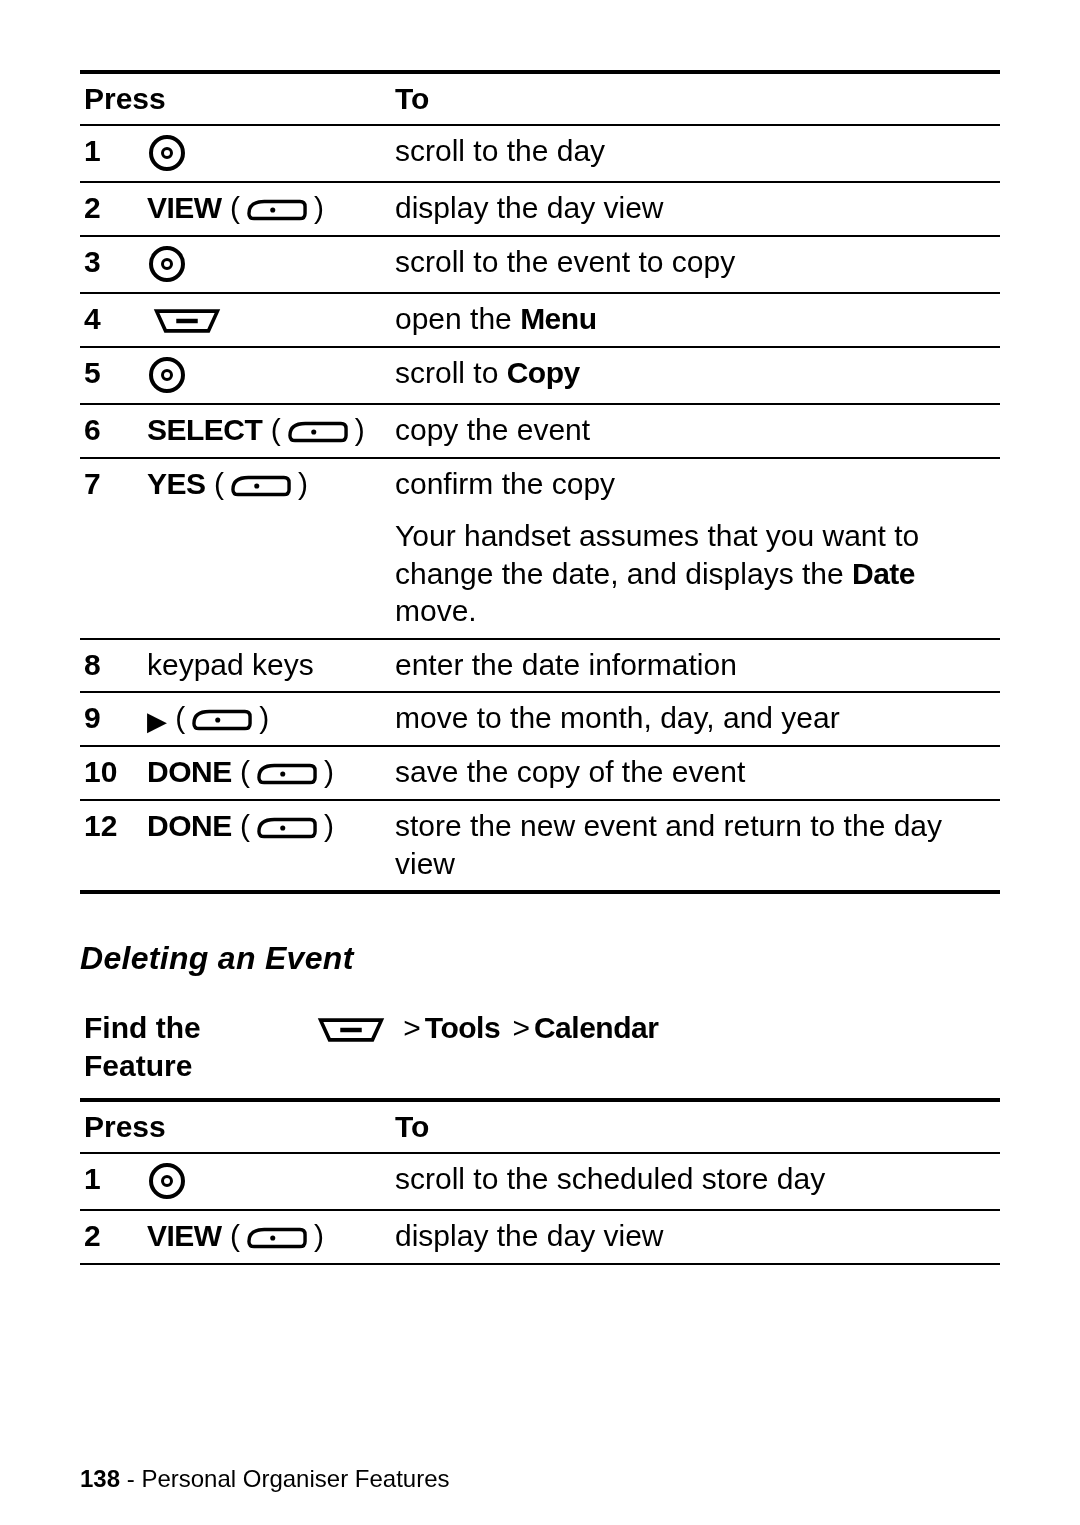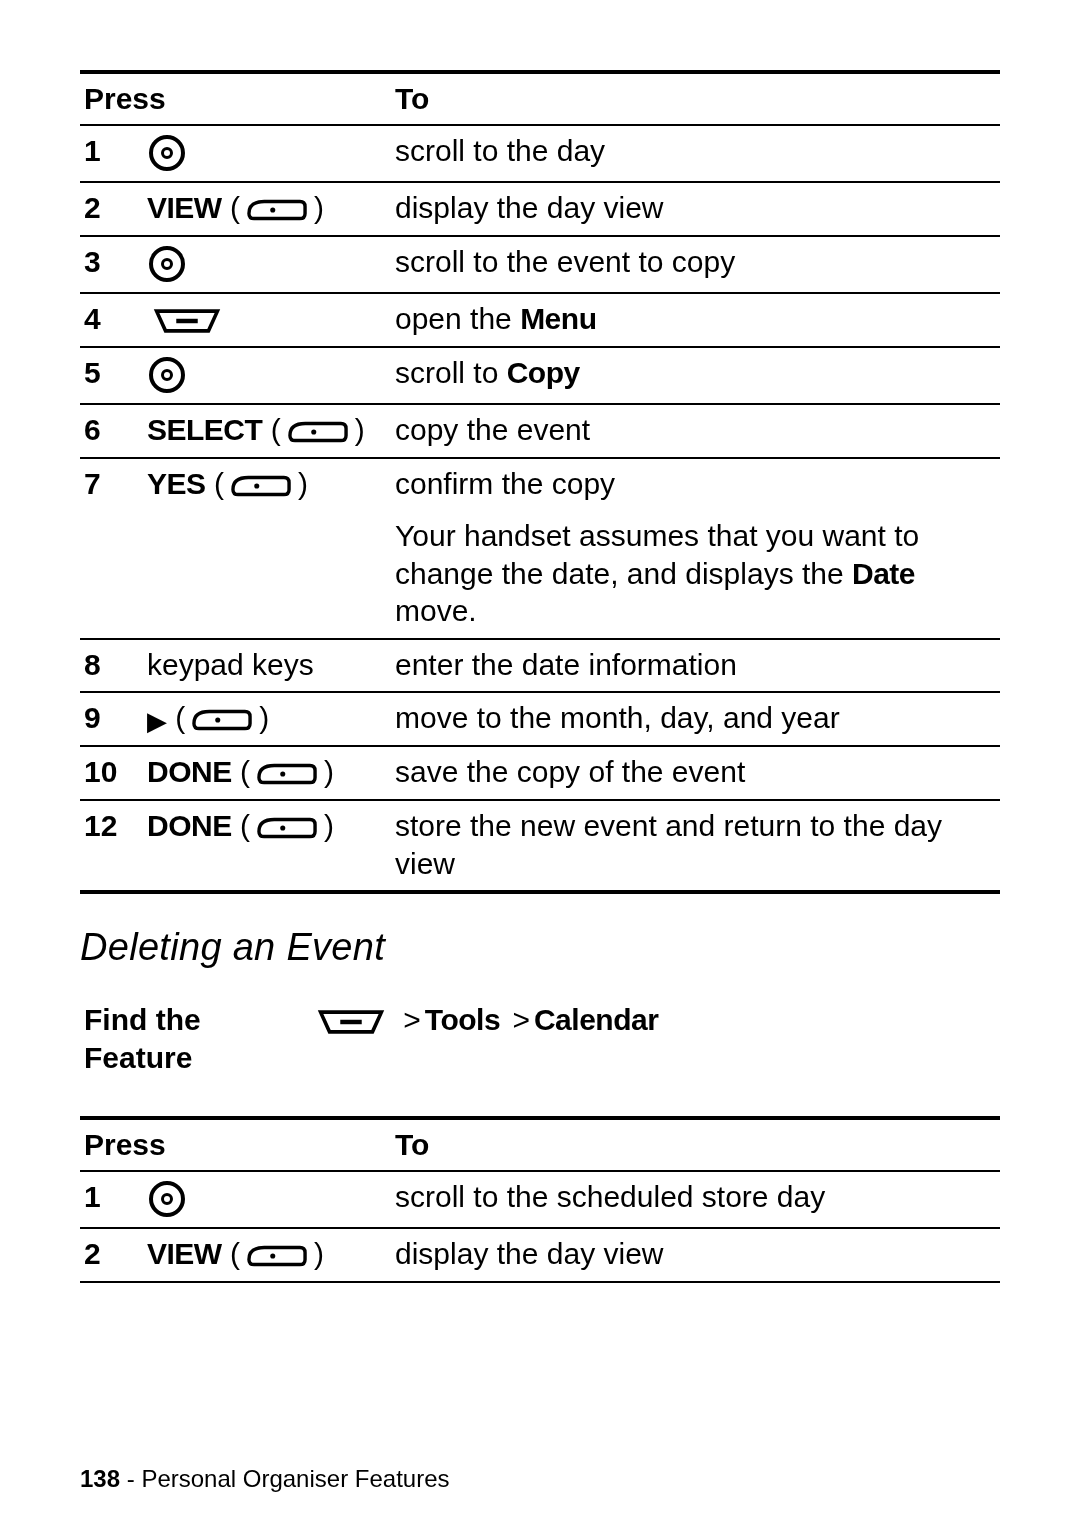--- a/index.html
+++ b/index.html
@@ -40,27 +40,27 @@
   .rule { border-top: 2px solid #000; }
   .last-bottom td { border-bottom: 4px solid #000; }
   .num { font-weight: bold; font-size: 30px; }
   .cond {
     font-family: "Arial Narrow", Arial, Helvetica, sans-serif;
     font-stretch: condensed;
     font-weight: bold;
     letter-spacing: -0.5px;
   }
   .section-title {
-    font-size: 38px;
-    font-weight: normal;
+    font-size: 32px;
+    font-weight: bold;
     font-style: italic;
-    margin: 32px 0 26px 0;
+    margin: 46px 0 26px 0;
     letter-spacing: 0.3px;
   }
-  .ftf-row td { padding-bottom: 40px; }
+  .ftf-row td { padding-bottom: 14px; }
   .ftf-label { font-weight: bold; font-size: 30px; }
   .footer {
     position: absolute;
     left: 80px;
     bottom: 32px;
     font-size: 24px;
     margin-top: 6px;
   }
   .footer .pg { font-weight: bold; }
   

